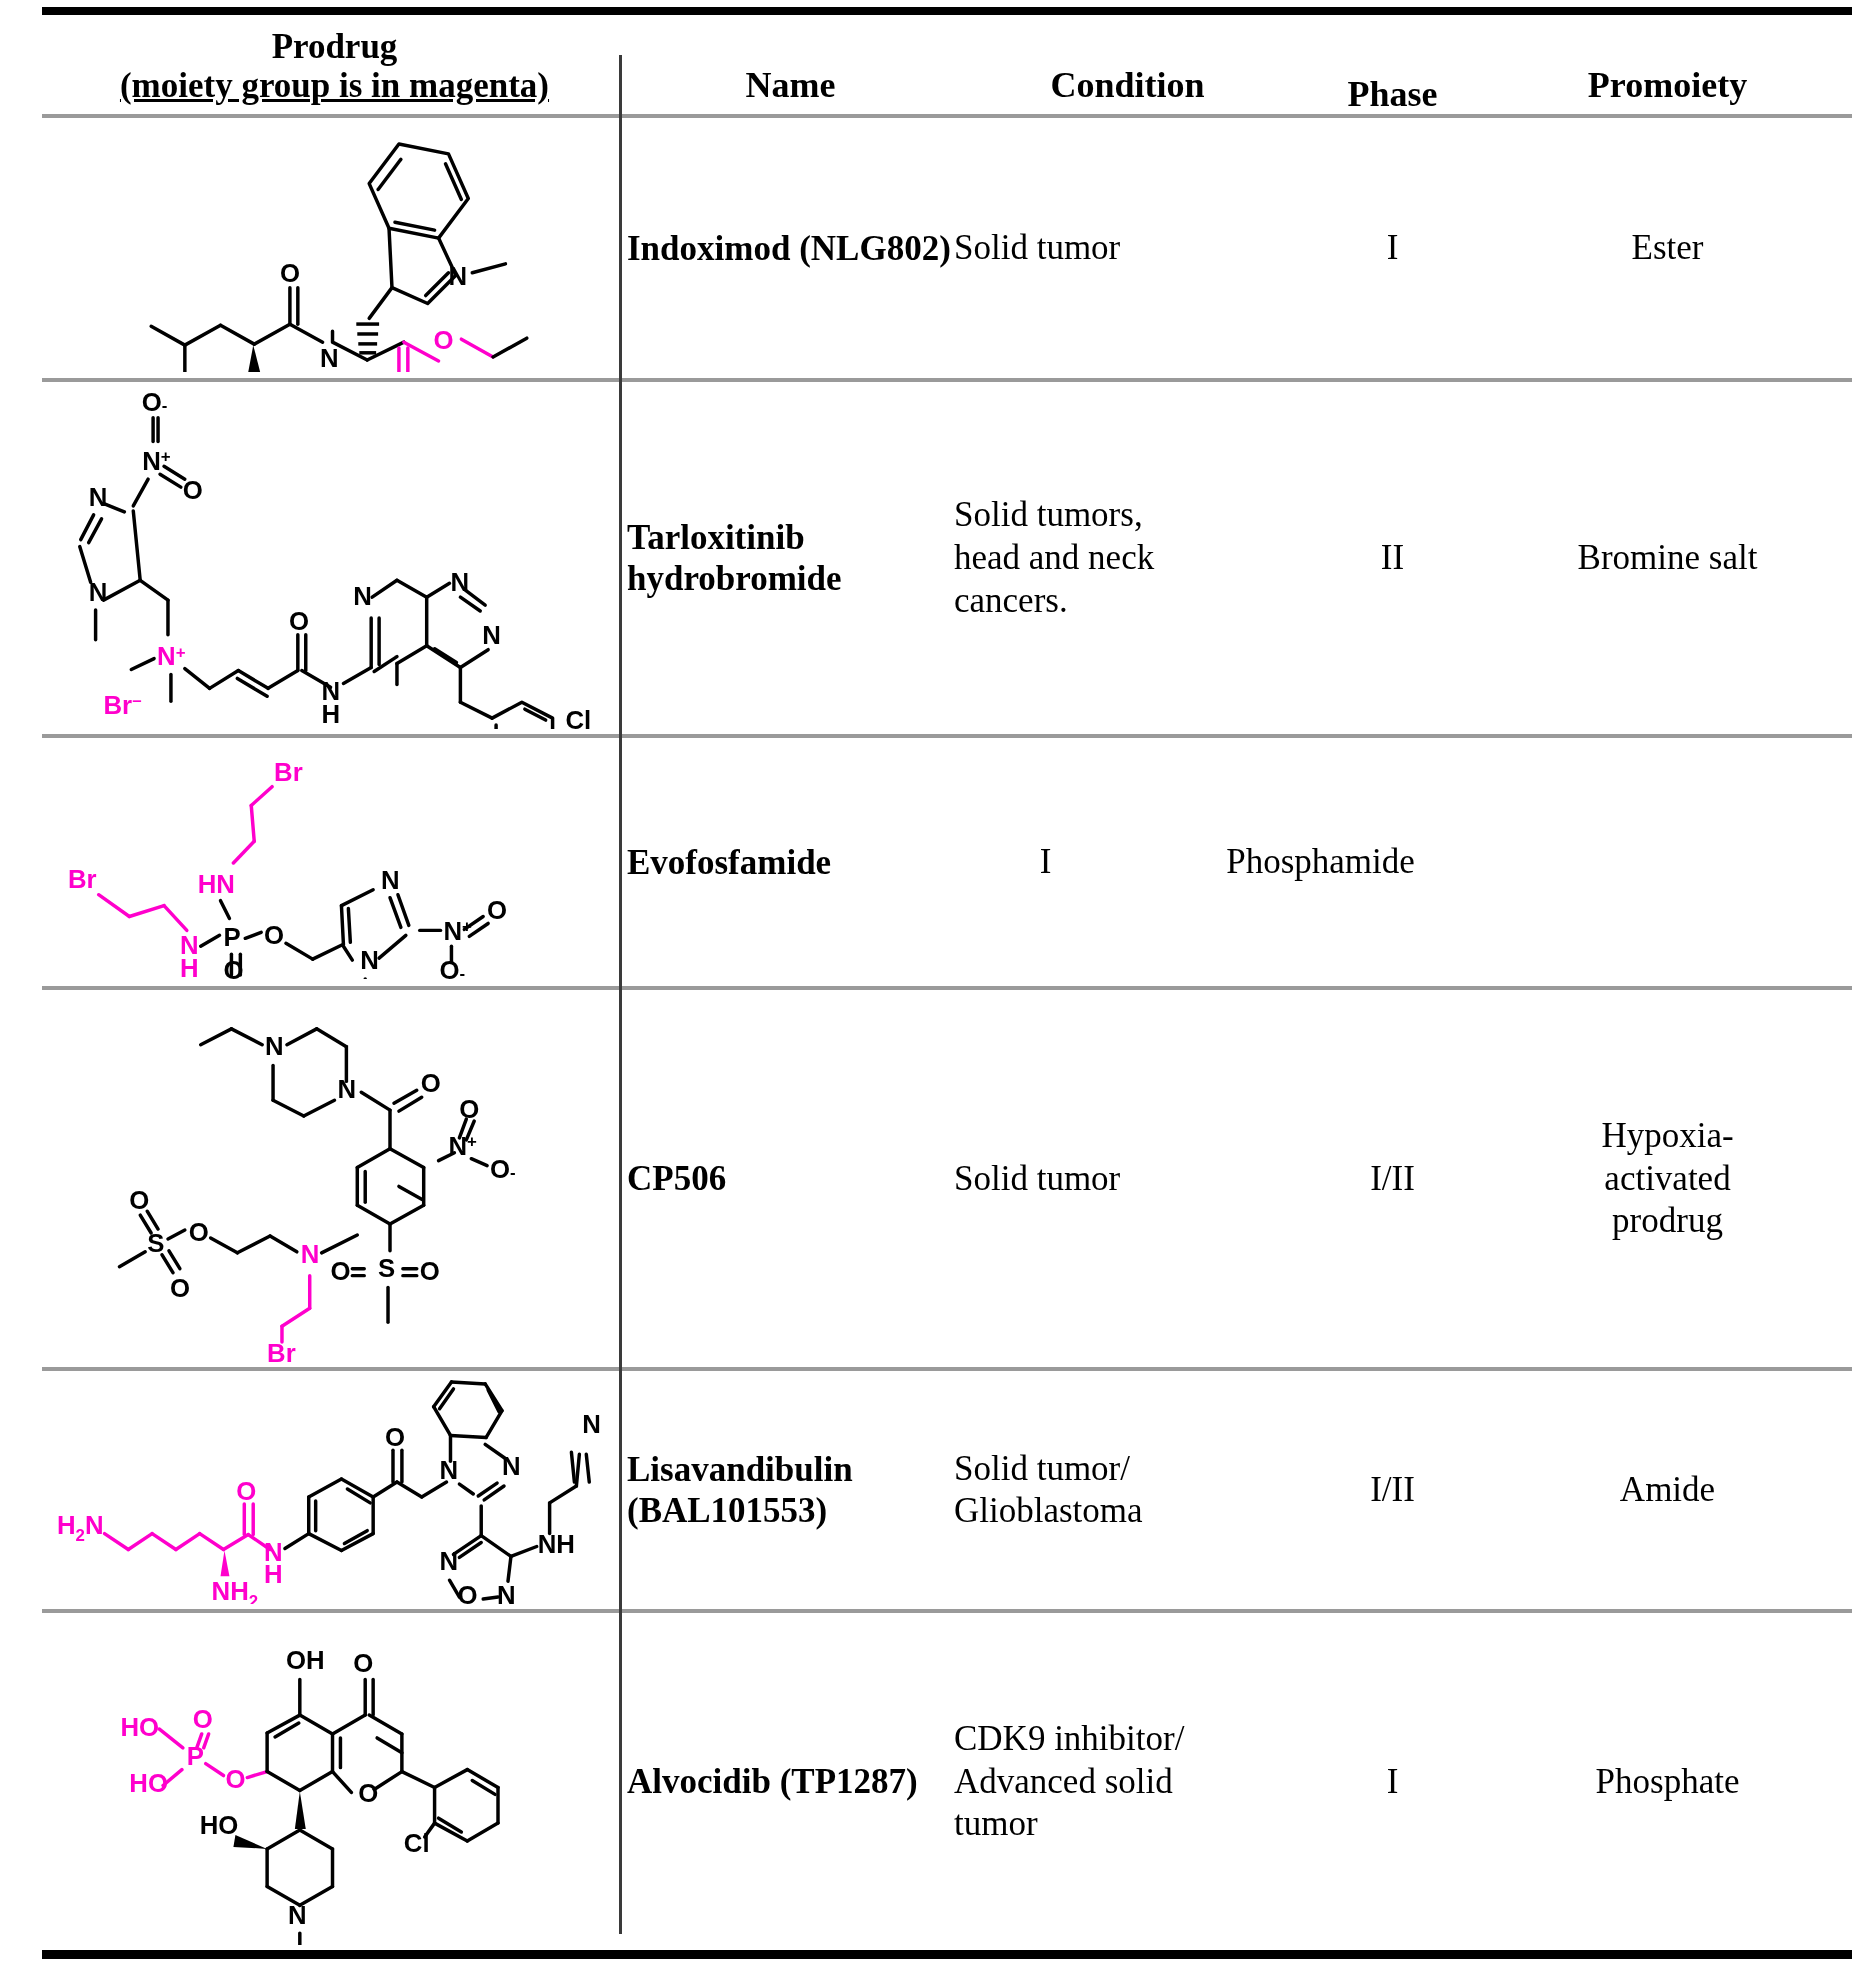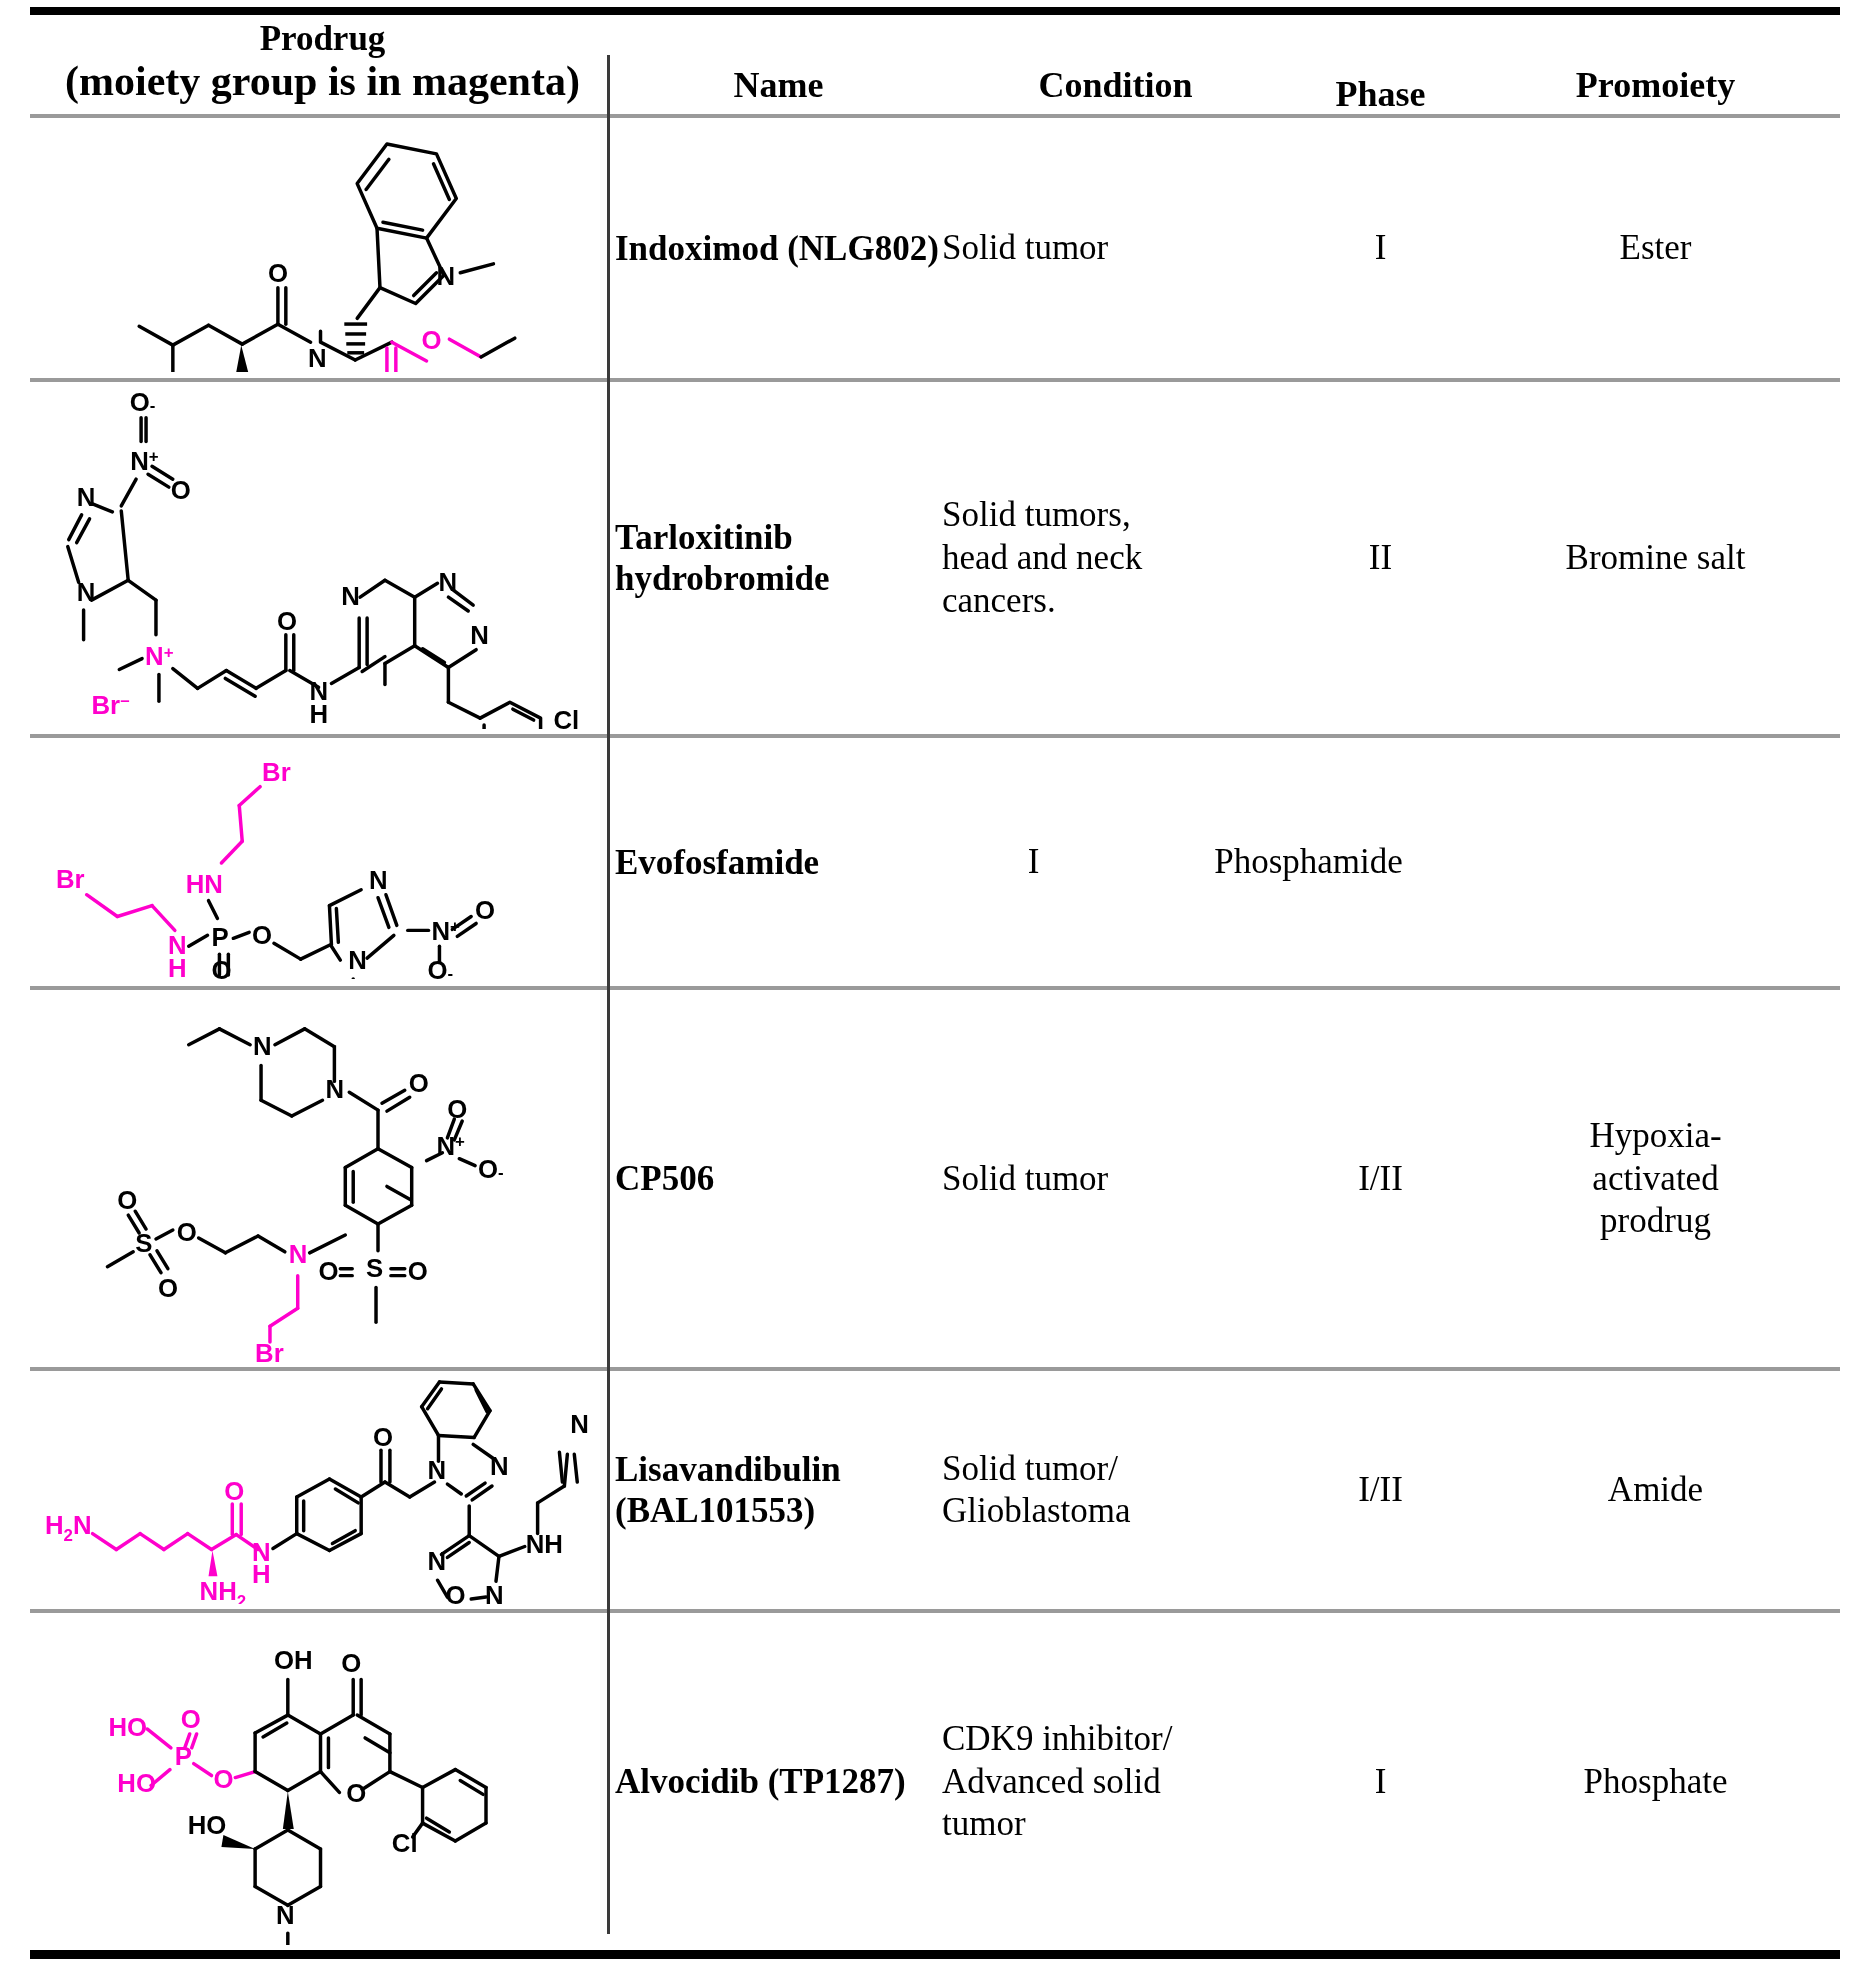--- a/index.html
+++ b/index.html
@@ -1,25 +1,25 @@
 <!DOCTYPE html>
 <html style="font-size:8px"><head>
 <meta charset="utf-8">
 <style>
   html,body{margin:0;padding:0;background:#fff;}
   body{width:1868px;height:1975px;font-family:"Liberation Serif",serif;color:#000;position:relative;overflow:hidden;}
-  .table{position:absolute;left:30px;top:7px;width:1810px;}
+  .table{position:absolute;left:42px;top:7px;width:1810px;}
   .rule-top{height:8.4px;background:#000;width:1810px;}
   .rule-bottom{height:8.4px;background:#000;width:1810px;}
   .rule-row{height:4px;background:#9a9a9a;width:1810px;}
   .rule-head{height:4px;background:#9a9a9a;width:1810px;}
   .hrow{display:flex;align-items:flex-end;}
   .hcell{font-weight:bold;text-align:center;line-height:1.12;}
   .h-prodrug{width:585px;font-size:35px;padding-bottom:9px;}
-  .h-prodrug .l2{font-size:42px;}
+  .h-prodrug .l2{font-size:35px;text-decoration:underline;}
   .h-name{width:327px;font-size:36px;padding-bottom:9px;}
   .h-cond{width:347px;font-size:36px;padding-bottom:9px;}
   .h-phase{width:183px;font-size:36px;}
   .h-promo{width:367px;font-size:36px;padding-bottom:9px;}
   .row{display:flex;align-items:center;position:relative;}
   .c-struct{width:585px;display:flex;align-items:center;justify-content:center;}
   .c-name{width:327px;text-align:left;font-weight:bold;font-size:35px;line-height:1.18;}
   .c-cond{width:347px;text-align:left;font-size:35px;line-height:1.22;}
   .c-phase{width:183px;text-align:center;font-size:35px;}
   .c-promo{width:367px;text-align:center;font-size:35px;line-height:1.22;}

